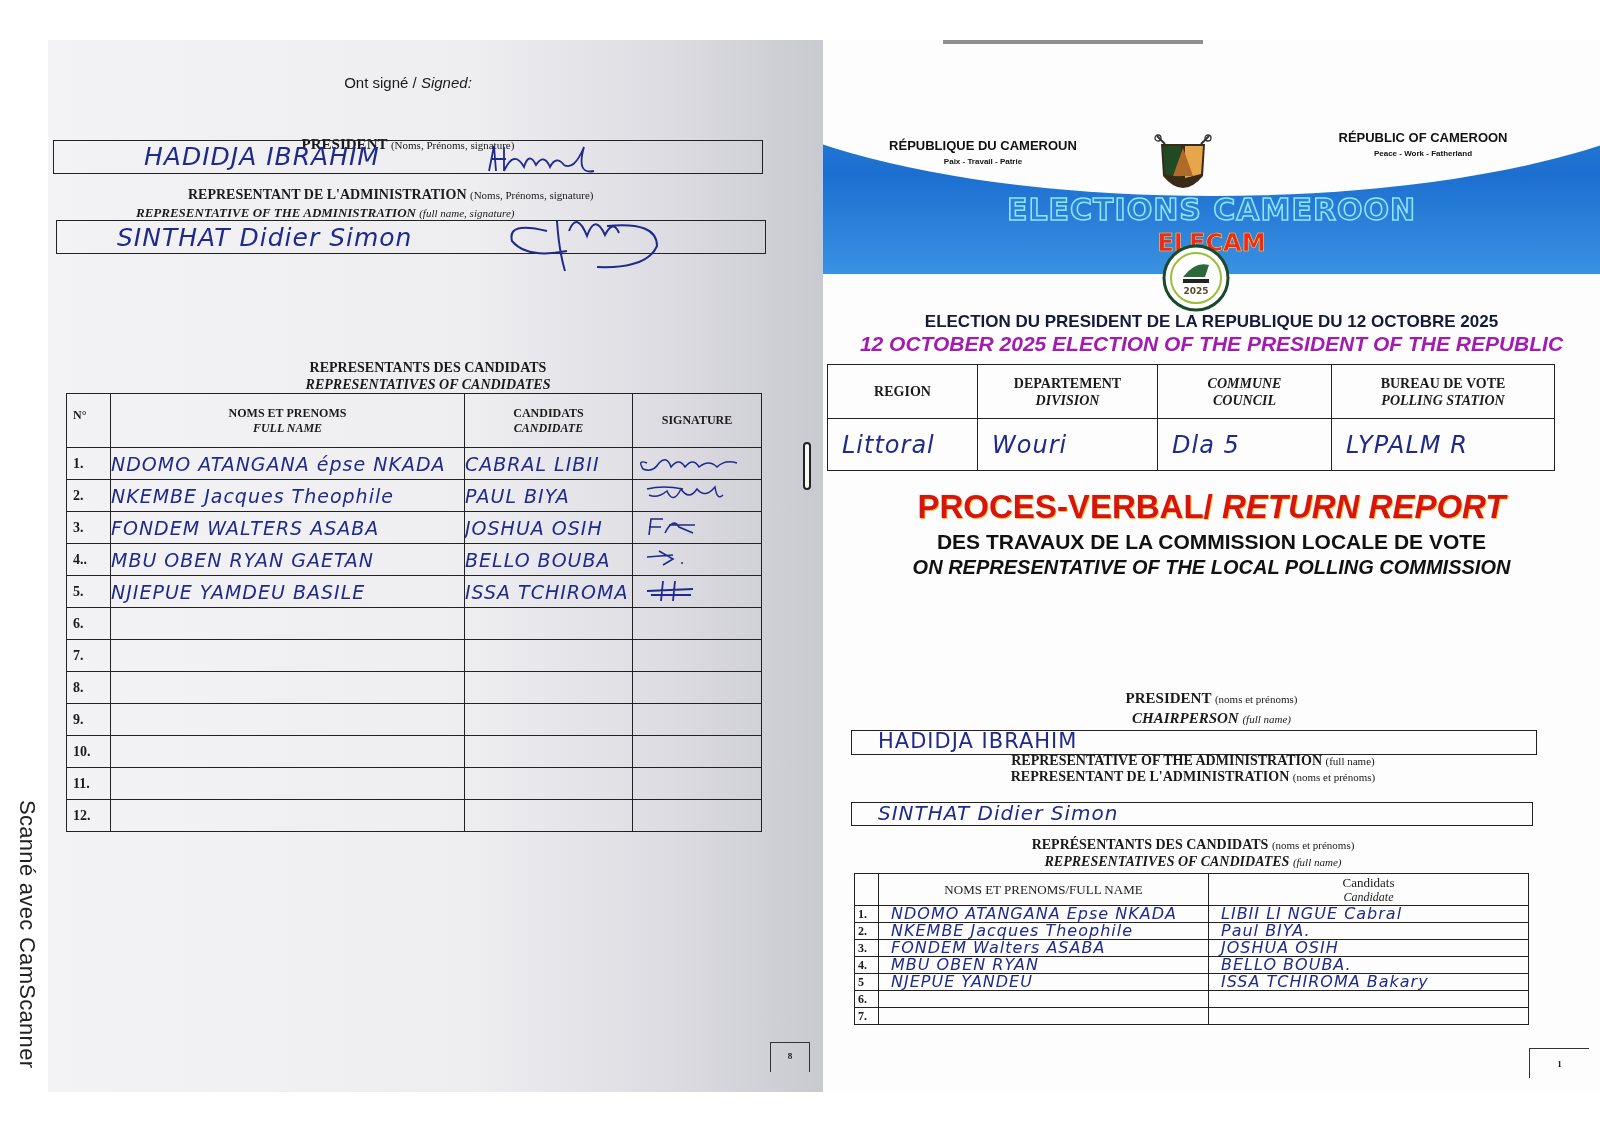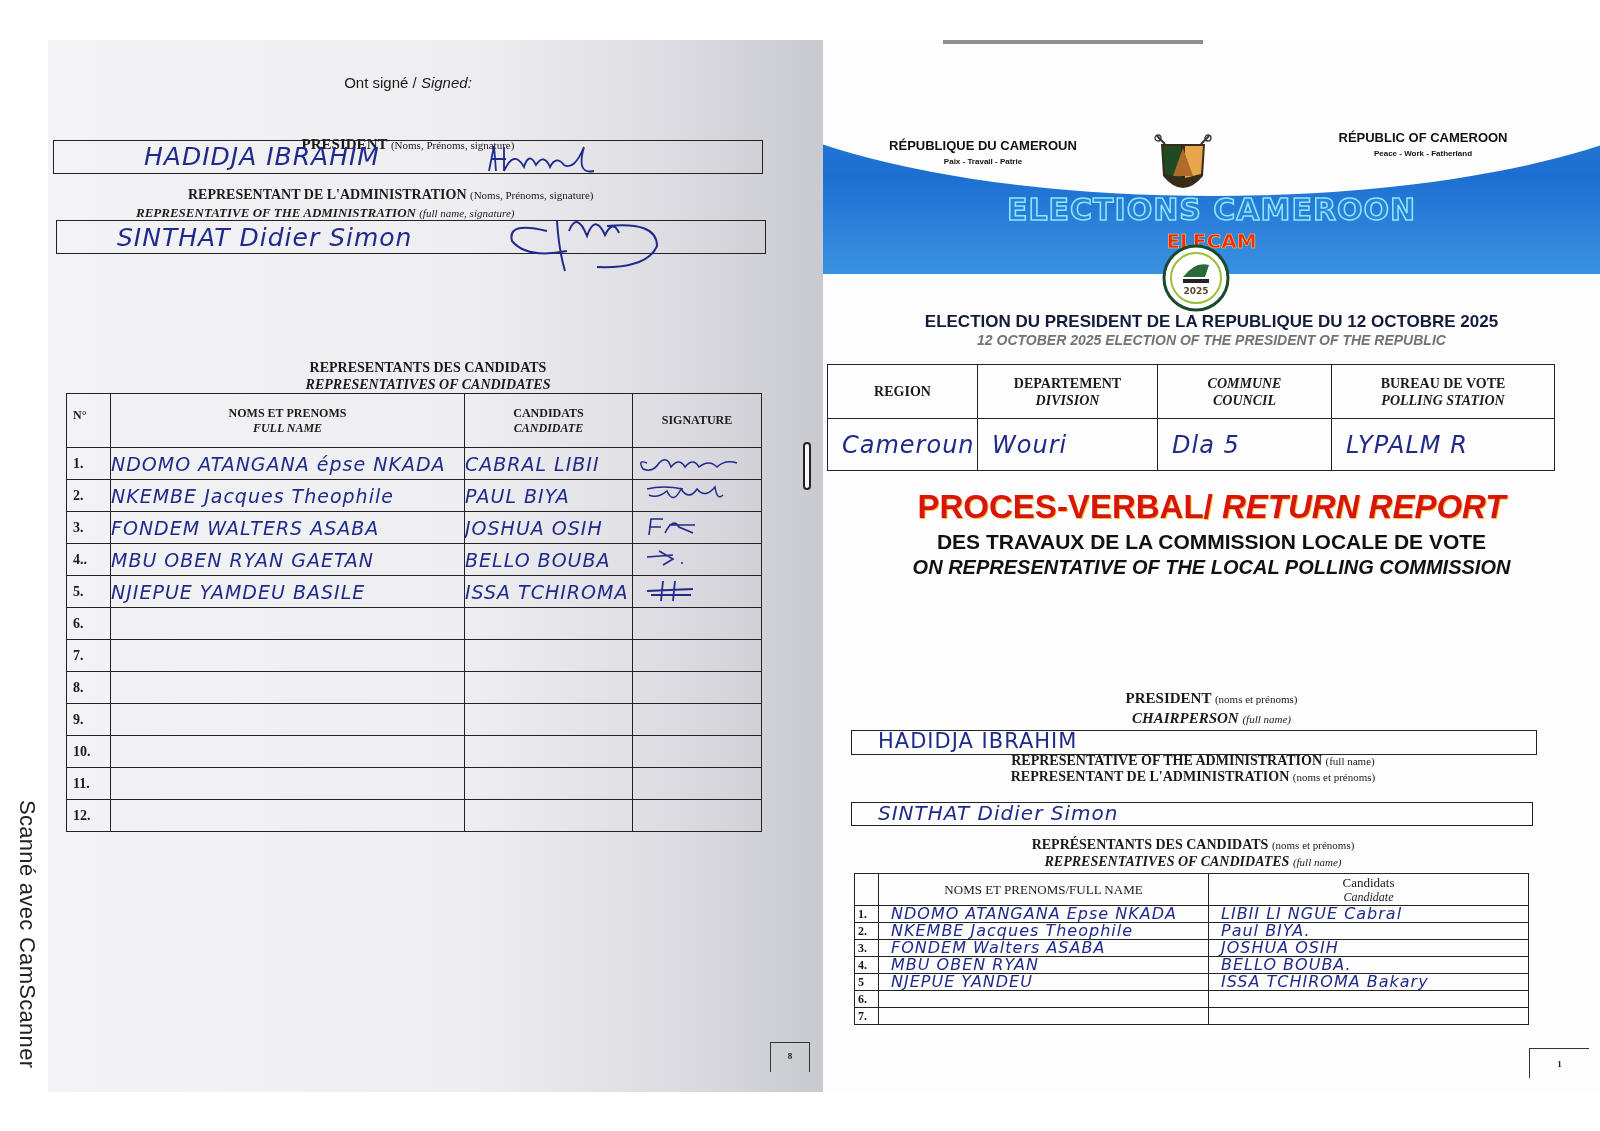--- a/index.html
+++ b/index.html
@@ -78,27 +78,27 @@
   .rep-fr small, .rep-en small { display: block; font-size: 8px; margin-top: 4px; }
   .rep-en { position: absolute; left: 505px; top: 54px; font-family: "Liberation Sans", sans-serif; font-weight: bold; font-size: 13px; color: #111; text-align: center; width: 190px; }
   .coat-of-arms { position: absolute; left: 330px; top: 58px; width: 60px; height: 66px; }
   .elec-title {
     position: absolute; left: 0; width: 777px; top: 116px; text-align: center;
     font-family: "DejaVu Sans", sans-serif; font-weight: bold; font-size: 30px; letter-spacing: 1px;
     color: #2a82d8; -webkit-text-stroke: 1.5px #8fe6ff;
   }
   .elecam {
     position: absolute; left: 0; width: 777px; top: 153px; text-align: center;
-    font-family: "DejaVu Sans", sans-serif; font-weight: bold; font-size: 20px; color: #ef2a1c;
+    font-family: "DejaVu Sans", sans-serif; font-weight: bold; font-size: 24px; color: #ef2a1c;
     -webkit-text-stroke: 0.6px #ffcf4a;
   }
   .seal { position: absolute; left: 338px; top: 203px; width: 70px; height: 70px; }
 
   .elec-date-fr { position: absolute; left: 0; width: 777px; top: 272px; text-align: center; font-family: "Liberation Sans", sans-serif; font-size: 17px; font-weight: bold; color: #141a3c; }
-  .elec-date-en { position: absolute; left: 0; width: 777px; top: 292px; text-align: center; font-family: "Liberation Sans", sans-serif; font-size: 14px; font-weight: bold; font-style: italic; color: #737373; }
+  .elec-date-en { position: absolute; left: 0; width: 777px; top: 292px; text-align: center; font-family: "Liberation Sans", sans-serif; font-size: 21px; font-weight: bold; font-style: italic; color: #a21caf; }
 
   table.loc {
     position: absolute; left: 4px; top: 324px; width: 728px; border-collapse: collapse;
   }
   table.loc th, table.loc td { border: 1.5px solid #222; }
   table.loc th { height: 54px; font-size: 14px; font-weight: bold; text-align: center; line-height: 17px; }
   table.loc th i { display: block; font-style: italic; }
   table.loc th.it { font-style: italic; }
   table.loc td { height: 52px; padding-left: 14px; }
   table.loc td .hand { font-size: 24px; font-style: italic; }
@@ -367,21 +367,21 @@
     <thead>
       <tr>
         <th style="width:150px"><span>REGION</span></th>
         <th style="width:180px"><span>DEPARTEMENT</span><i>DIVISION</i></th>
         <th style="width:174px" class="it"><span>COMMUNE</span><i>COUNCIL</i></th>
         <th><span>BUREAU DE VOTE</span><i>POLLING STATION</i></th>
       </tr>
     </thead>
     <tbody>
       <tr>
-        <td><span class="hand">Cameroun</span></td>
+        <td><span class="hand">Littoral</span></td>
         <td><span class="hand">Wouri</span></td>
         <td><span class="hand">Dla 5</span></td>
         <td><span class="hand">LYPALM R</span></td>
       </tr>
     </tbody>
   </table>
 
   <div class="pv-title">
     <span>PROCES-VERBAL/</span><i> RETURN REPORT</i>
   </div>

